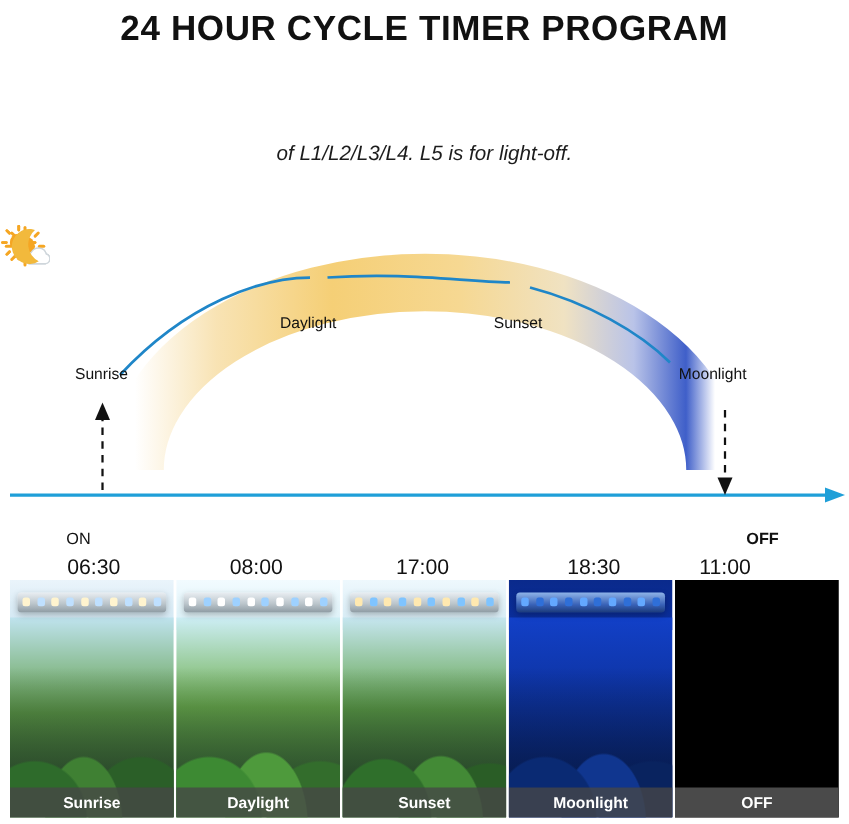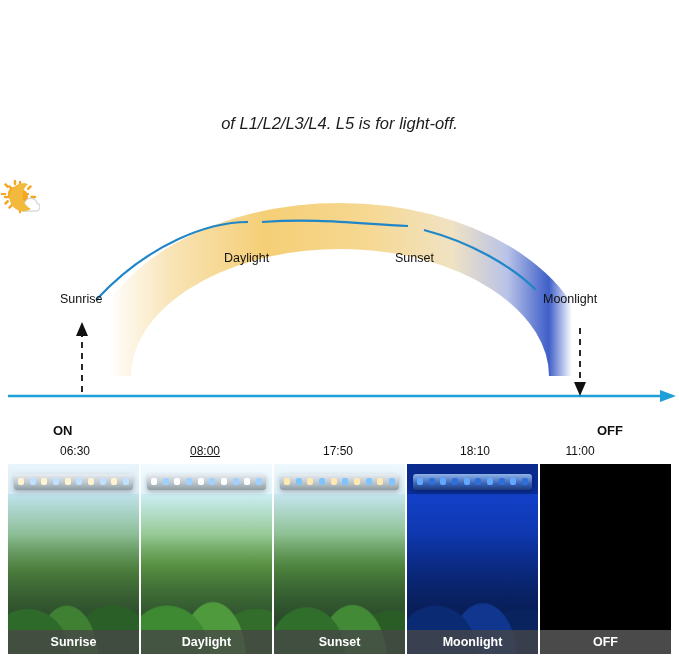--- a/index.html
+++ b/index.html
@@ -81,32 +81,32 @@
   .ic-sunset    { left: 398px; top: 28px;  }
   .ic-moon      { left: 511px; top: 100px; }
 
   
   .tl-text {
     position: absolute;
     font-size: 13px;
     color: #111111;
     white-space: nowrap;
   }
-  .on-label  { left: 53px;  top: 243px; font-weight: bold; }
+  .on-label  { left: 53px;  top: 243px; font-weight: normal; }
   .off-label { left: 597px; top: 243px; font-weight: bold; }
   .time-row {
     position: absolute;
     top: 264px;
     left: 0;
     width: 679px;
     height: 20px;
   }
   .time-val {
     position: absolute;
-    font-size: 12px;
+    font-size: 17px;
     color: #111111;
     text-align: center;
     width: 70px;
   }
 
   
   .strip {
     position: absolute;
     left: 8px;
     top: 464px;
@@ -160,20 +160,21 @@
     height: 8px;
     display: flex;
     justify-content: space-between;
   }
   .led { width: 6px; height: 7px; border-radius: 2px; }
 </style>
 </head>
 <body>
 
 <div class="title-block">
+  <div class="title-line">24 HOUR CYCLE TIMER PROGRAM</div>
 </div>
 
 <div class="subtitle-block">
   <div class="subtitle-line">of L1/L2/L3/L4. L5 is for light-off.</div>
 </div>
 
 <div class="diagram">
 
   <svg width="679" height="280" viewBox="0 0 679 280">
     <defs>
@@ -260,23 +261,23 @@
   <div class="arc-label lbl-sunrise">Sunrise</div>
   <div class="arc-label lbl-daylight">Daylight</div>
   <div class="arc-label lbl-sunset">Sunset</div>
   <div class="arc-label lbl-moonlight">Moonlight</div>
 
   <div class="tl-text on-label">ON</div>
   <div class="tl-text off-label">OFF</div>
 
   <div class="time-row">
     <div class="time-val" style="left:40px;">06:30</div>
-    <div class="time-val" style="left:170px;text-decoration:underline;">08:00</div>
-    <div class="time-val" style="left:303px;">17:50</div>
-    <div class="time-val" style="left:440px;">18:10</div>
+    <div class="time-val" style="left:170px;">08:00</div>
+    <div class="time-val" style="left:303px;">17:00</div>
+    <div class="time-val" style="left:440px;">18:30</div>
     <div class="time-val" style="left:545px;">11:00</div>
   </div>
 </div>
 
 <div class="strip">
 
   <div class="shot">
     <div class="tank-sky" style="background:linear-gradient(180deg,#eaf4fb 0%,#cfe6f2 100%);"></div>
     <div class="tank-water" style="background:linear-gradient(180deg,#bfe3ee 0%,#5f9d46 48%,#2f5c2a 100%);"></div>
     <div class="lightbar">

